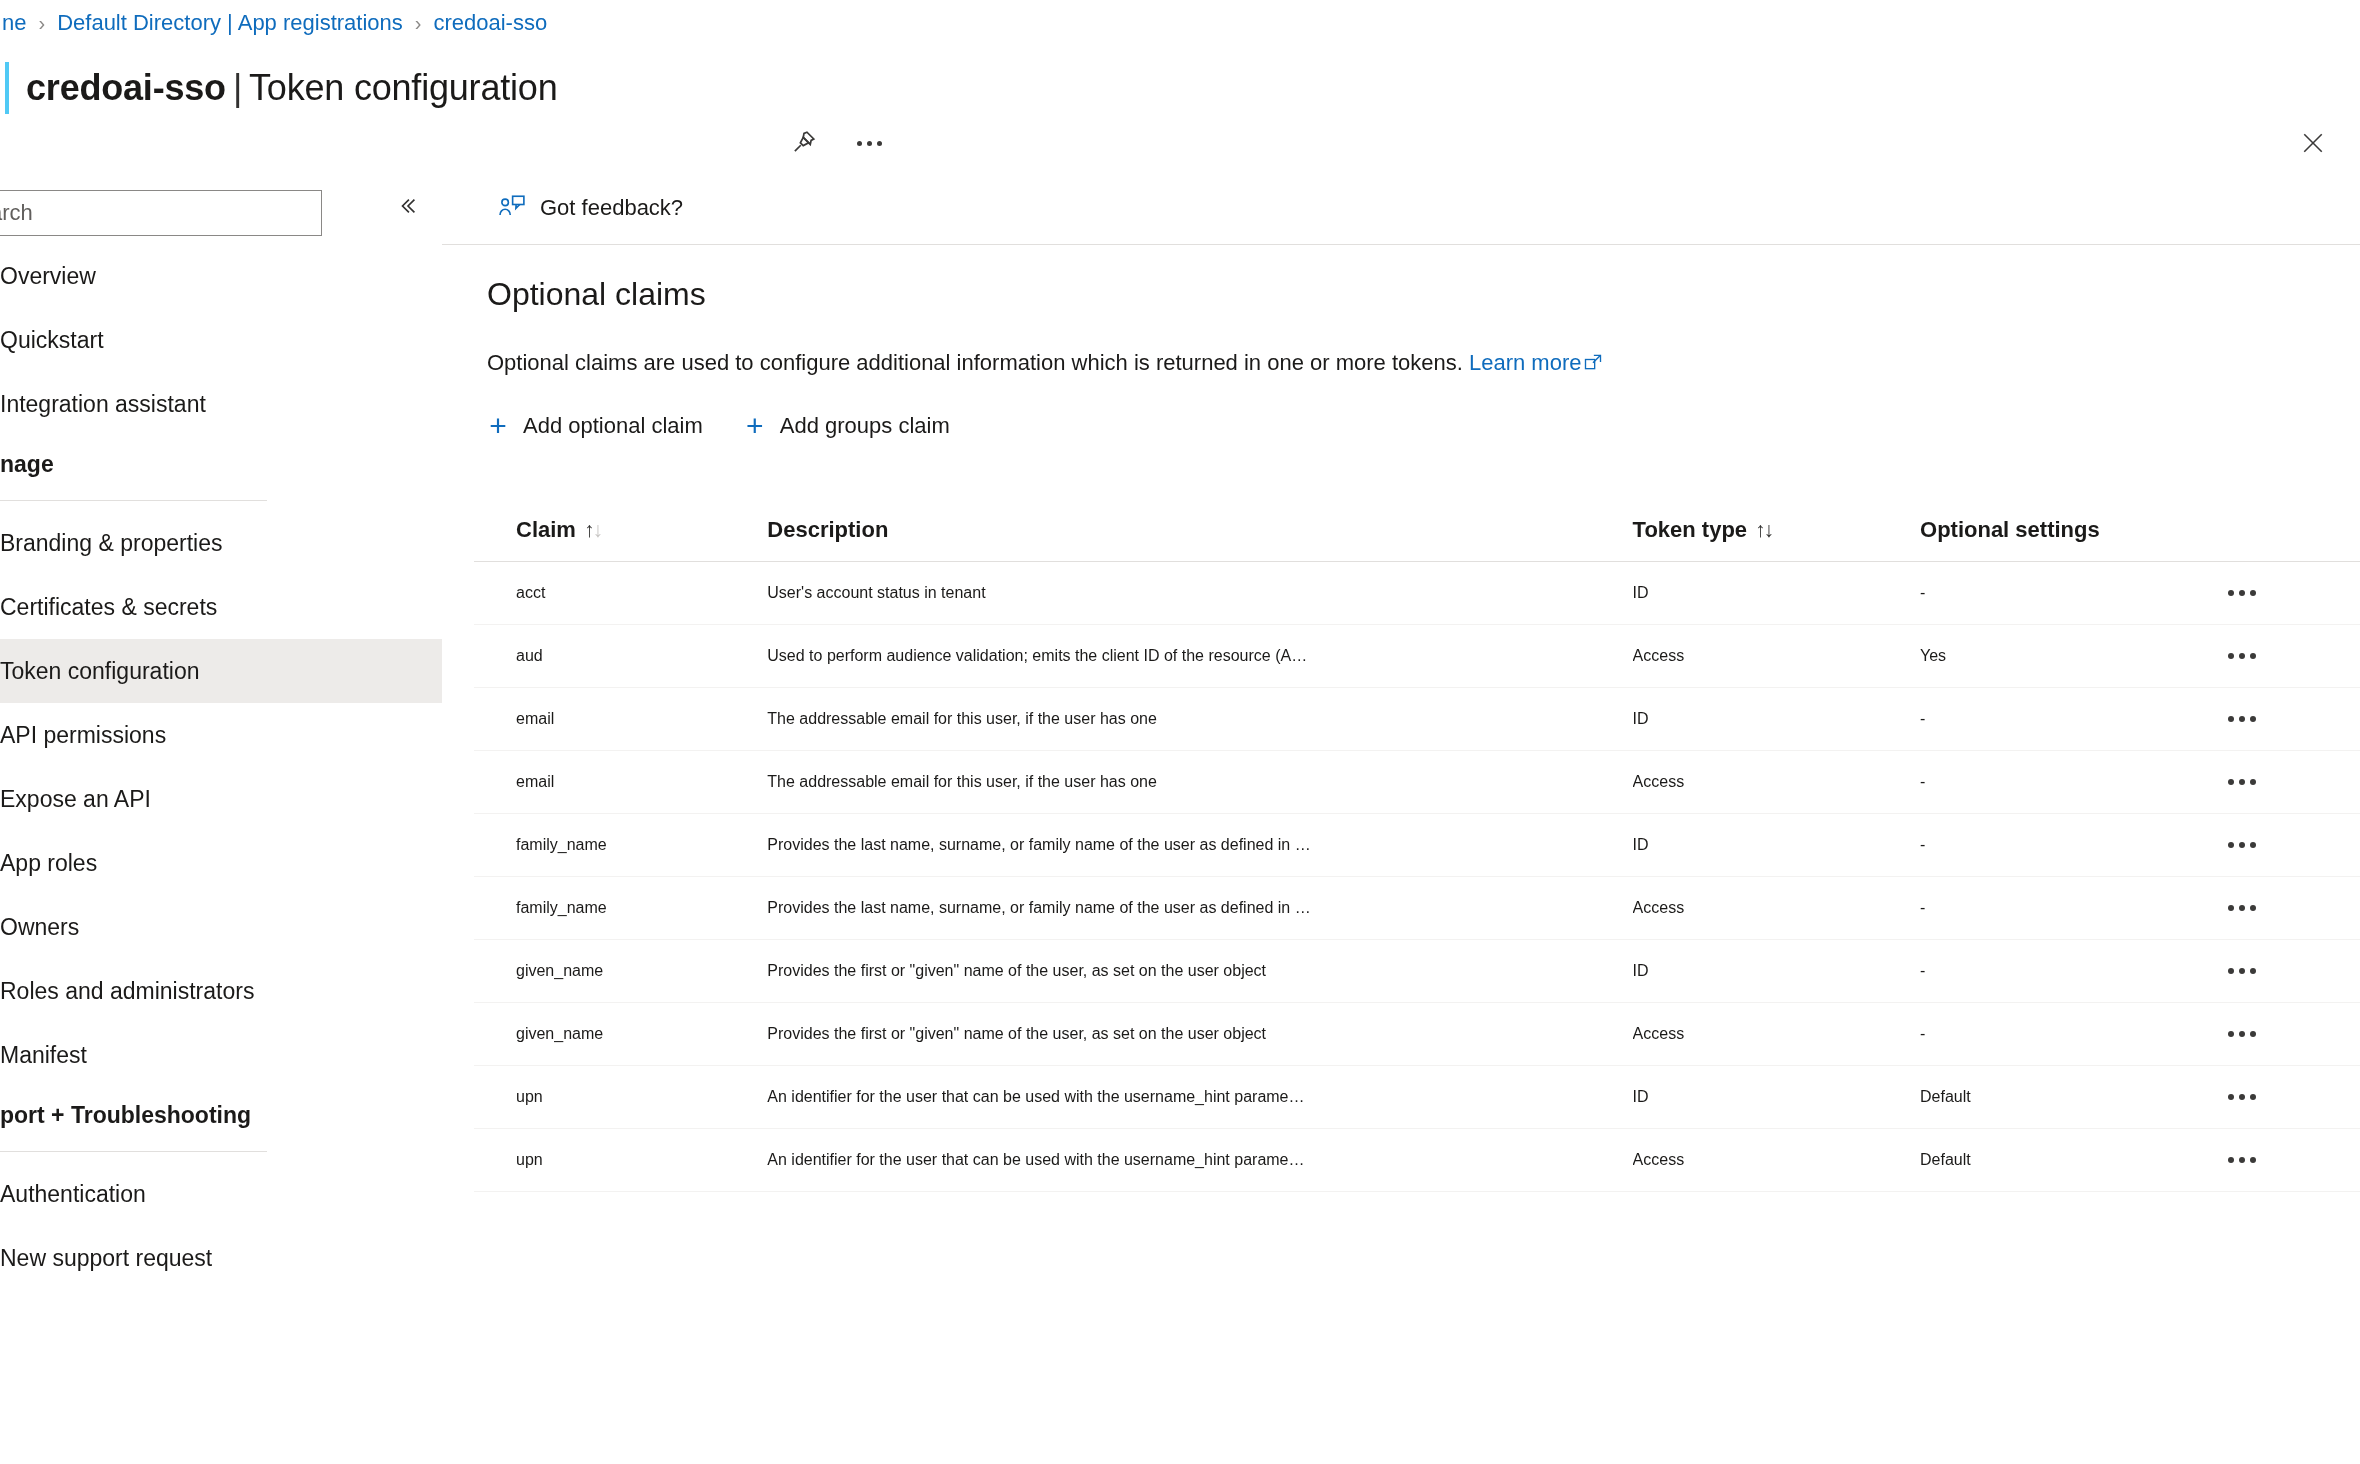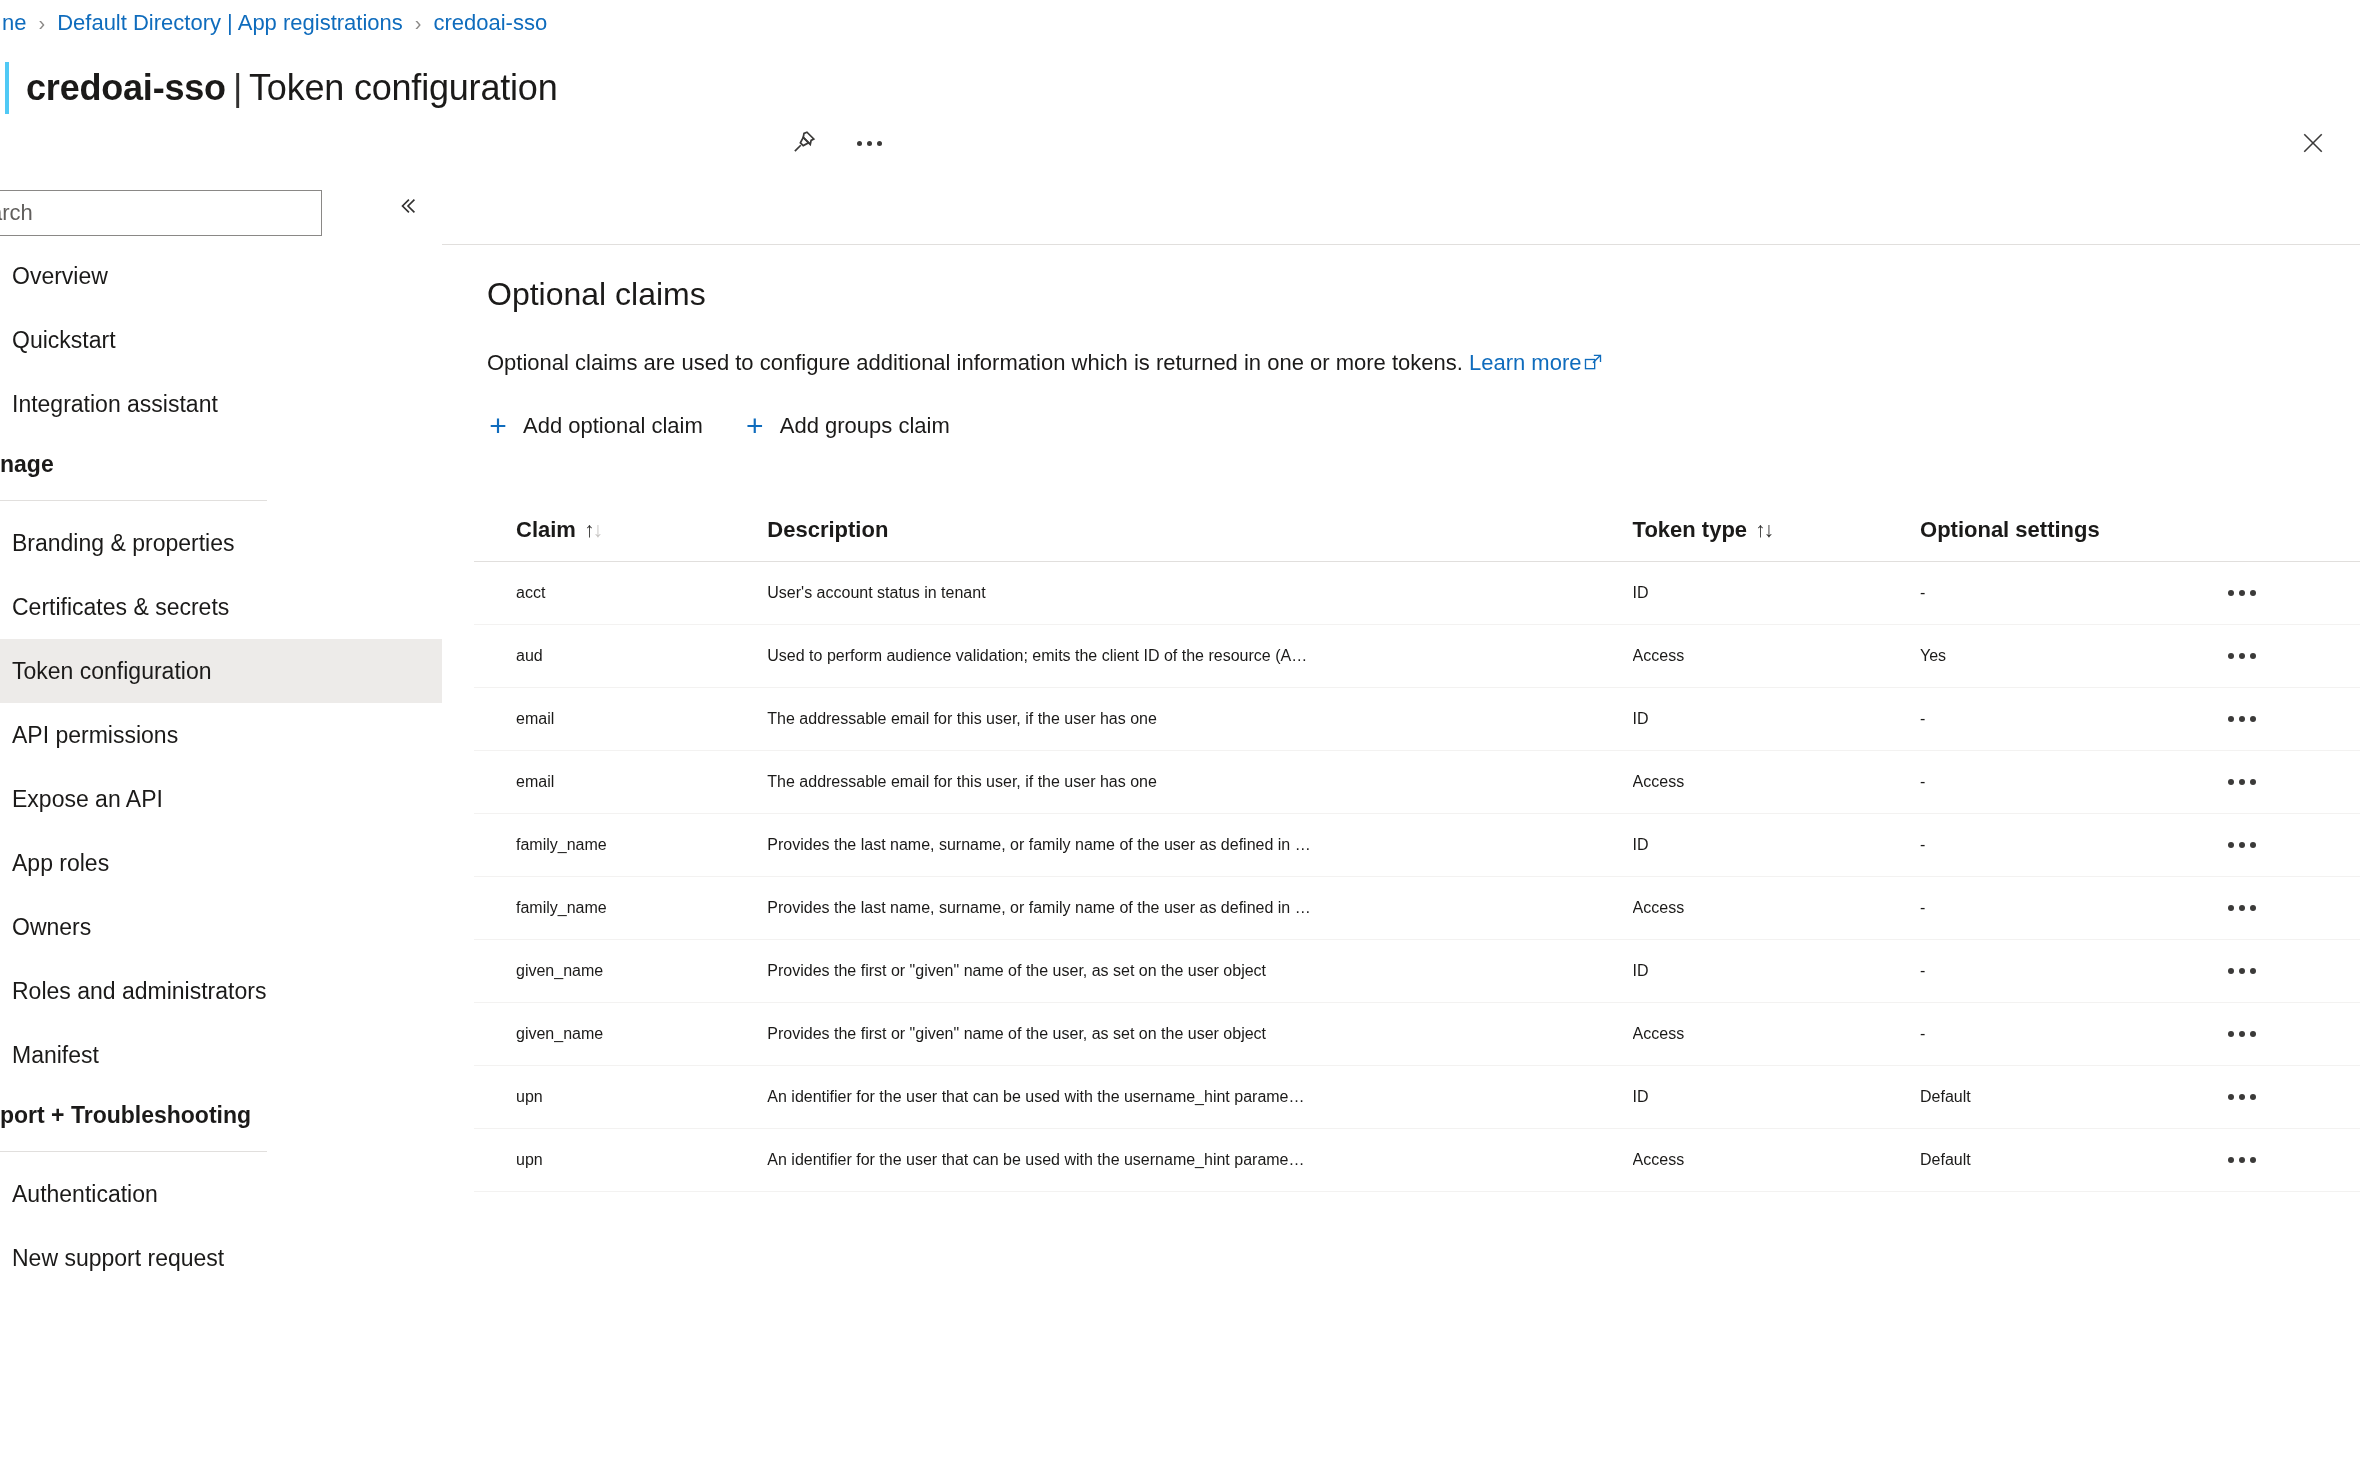--- a/index.html
+++ b/index.html
@@ -131,21 +131,21 @@
   .nav-list {
     position: absolute;
     left: 0; top: 72px;
     width: 442px;
   }
   .nav-item {
     position: relative;
     height: 64px;
     display: flex;
     align-items: center;
-    padding-left: 12px;
+    padding-left: 0px;
     font-size: 23px;
     color: #1b1a19;
     cursor: pointer;
     white-space: nowrap;
   }
   .nav-item.selected { background: #edebe9; }
   .nav-label { margin-left: 0; }
 
   .nav-group {
     position: relative;
@@ -421,20 +421,31 @@
           <span class="nav-label">Authentication</span>
         </div>
         <div class="nav-item">
           <span class="nav-label">New support request</span>
         </div>
       </div>
   </aside>
 
   <main class="main">
 
+    <div class="command-bar">
+      <div class="cmd-item">
+        <svg width="30" height="30" viewBox="0 0 24 24" fill="none" stroke="#0f6cbd" stroke-width="1.3">
+          <circle cx="6.5" cy="7.5" r="2.6"></circle>
+          <path d="M2.4 17.5c0-2.6 1.9-4.5 4.1-4.5s4.1 1.9 4.1 4.5"></path>
+          <rect x="12.5" y="2.6" width="9" height="6.6"></rect>
+          <path d="M15.3 9.2l-.2 3.1 3.1-3.1"></path>
+        </svg>
+        <span>Got feedback?</span>
+      </div>
+    </div>
     <div class="cmd-divider"></div>
 
     <h2 class="section-title">Optional claims</h2>
 
     <div class="section-desc">
       <span>Optional claims are used to configure additional information which is returned in one or more tokens. </span><a class="learn-link">Learn more</a><svg width="20" height="20" viewBox="0 0 24 24" fill="none" stroke="#0f6cbd" stroke-width="1.6" style="vertical-align:-2px;margin-left:2px">
         <rect x="3" y="9" width="11" height="11"></rect>
         <polyline points="13,4 21,4 21,12"></polyline>
         <line x1="21" y1="4" x2="12" y2="13"></line>
       </svg>

